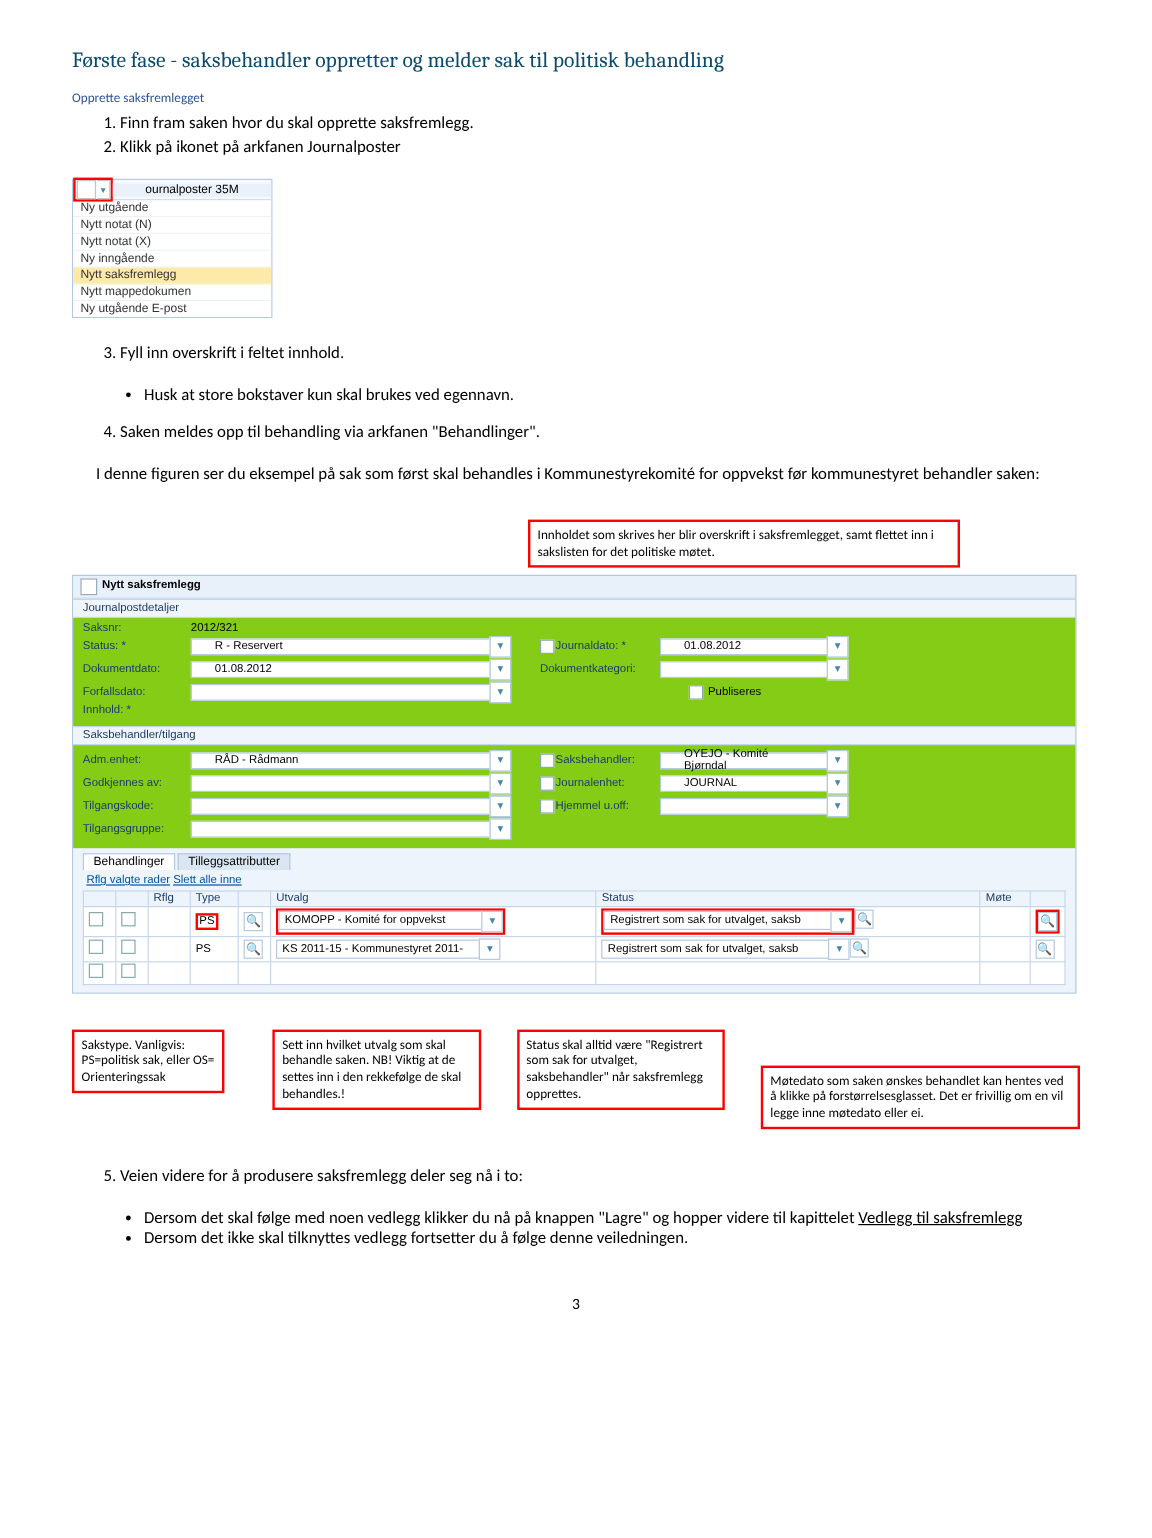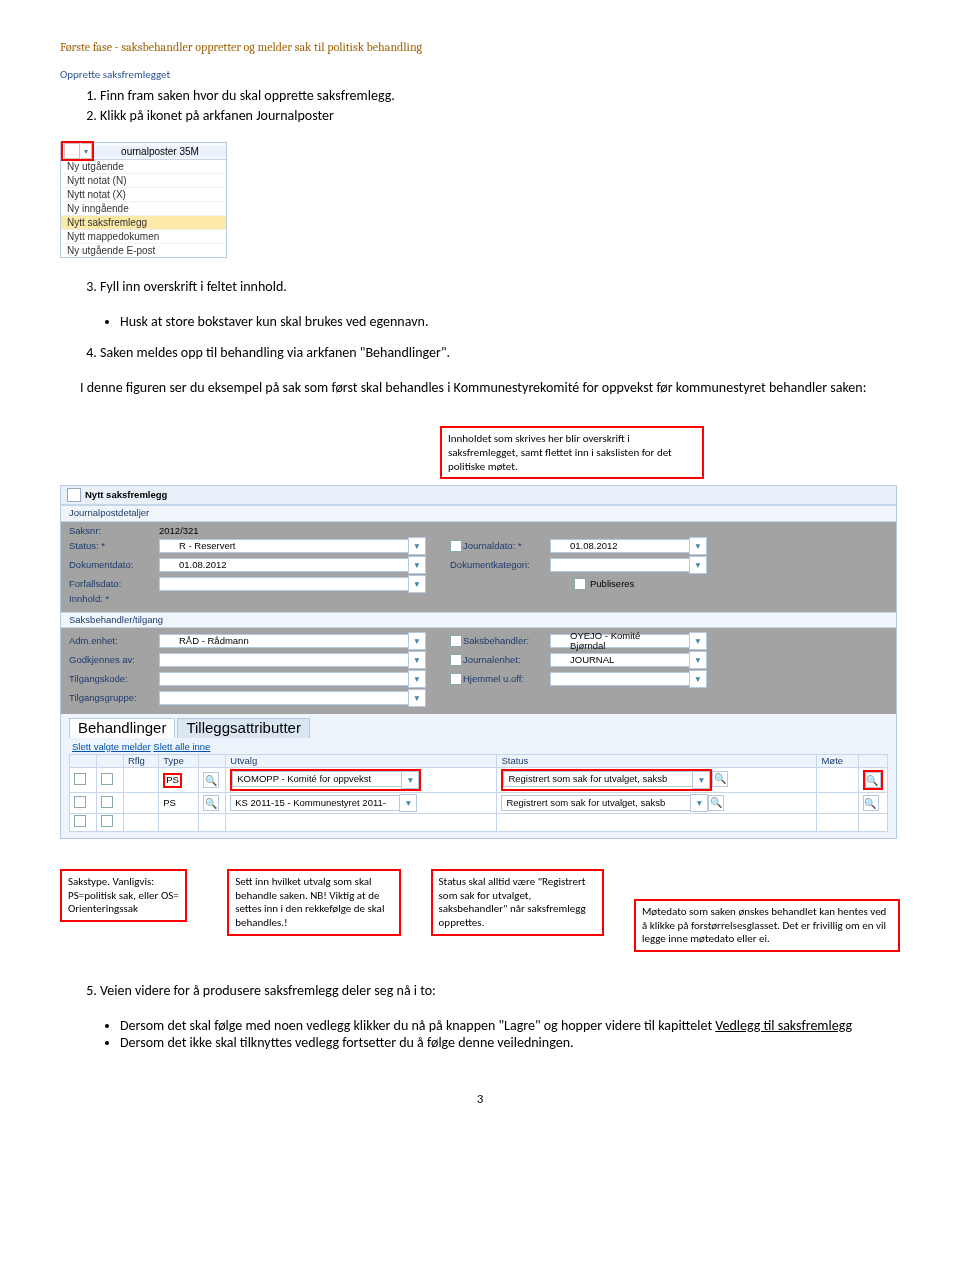--- a/index.html
+++ b/index.html
@@ -6,22 +6,22 @@
     font-family: Calibri, Arial, sans-serif;
     font-size: 14px;
     color: #000;
     margin: 0;
     padding: 40px 60px;
     width: 960px;
     box-sizing: border-box;
     background: #fff;
   }
   h2.sect {
-    color: #a16207;
-    font-size: 12px;
+    color: #0c4a6e;
+    font-size: 18px;
     font-weight: 500;
     margin: 0 0 14px 0;
     font-family: Cambria, Georgia, serif;
   }
   h3.sub {
     color: #2f5496;
     font-size: 11px;
     font-weight: 500;
     margin: 0 0 6px 0;
   }
@@ -84,21 +84,21 @@
   .callout {
     border: 2px solid red;
     font-size: 11px;
     line-height: 1.25;
     padding: 4px 6px;
     background: #fff;
     display: inline-block;
   }
   .callout-row1 {
     margin: 30px 0 6px 380px;
-    width: 264px;
+    width: 360px;
   }
 
   
   .form-mock {
     width: 835px;
     border: 1px solid #b5c9e1;
     font-family: Tahoma, Arial, sans-serif;
     font-size: 9.5px;
     background: #dfe8f3;
     line-height: 1.1;
@@ -115,21 +115,21 @@
   .form-titlebar .ic {
     width:12px;height:12px;background:#fff;border:1px solid #9ab;display:inline-block;
   }
   .form-sechead {
     background:#f0f5fb;
     padding: 2px 8px;
     color:#1c3b6b;
     border-top:1px solid #c5d6eb;
     border-bottom:1px solid #c5d6eb;
   }
-  .form-body { padding: 3px 8px 6px 8px; background:#a3a3a3;}
+  .form-body { padding: 3px 8px 6px 8px; background:#84cc16;}
   .frow { display:flex; align-items:center; margin: 1px 0; }
   .flab { width: 90px; color:#1c3b6b; }
   .finput {
     background:#fff;
     border:1px solid #b5c9e1;
     height:14px;
     display:inline-flex;
     align-items:center;
     padding:0 19px;
     box-sizing:border-box;
@@ -151,21 +151,21 @@
   }
   .ckbox { display:inline-flex; align-items:center; gap:4px; margin-left:24px;justify-content:flex-end;}
 
   
   .tabbar2 { display:flex; gap:2px; padding: 4px 8px 0 8px; background:#eef4fb;}
   .tab2 {
     border:1px solid #b5c9e1;
     border-bottom:none;
     background:#dbe6f3;
     padding:1px 8px;
-    font-size:15px;
+    font-size:10px;
   }
   .tab2.active { background:#fff; }
 
   
   .gridwrap { background:#eef4fb; padding: 2px 8px 6px 8px;}
   .gridhead {
     padding: 2px 3px;
     font-size: 9.5px;
   }
   .gridhead a { color:#0051a8; text-decoration:underline; cursor:pointer; }
@@ -347,21 +347,21 @@
     </div>
   </div>
 
   <div class="tabbar2">
     <div class="tab2 active">Behandlinger</div>
     <div class="tab2">Tilleggsattributter</div>
   </div>
 
   <div class="gridwrap">
     <div class="gridhead">
-      <a>Slett valgte melder</a>
+      <a>Rflg valgte rader</a>
       <a>Slett alle inne</a>
     </div>
     <table class="grid">
       <tbody>
           <tr>
         <th style="width:18px;"></th>
         <th style="width:18px;"></th>
         <th>Rflg</th>
         <th>Type</th>
         <th style="width:18px;"></th>

